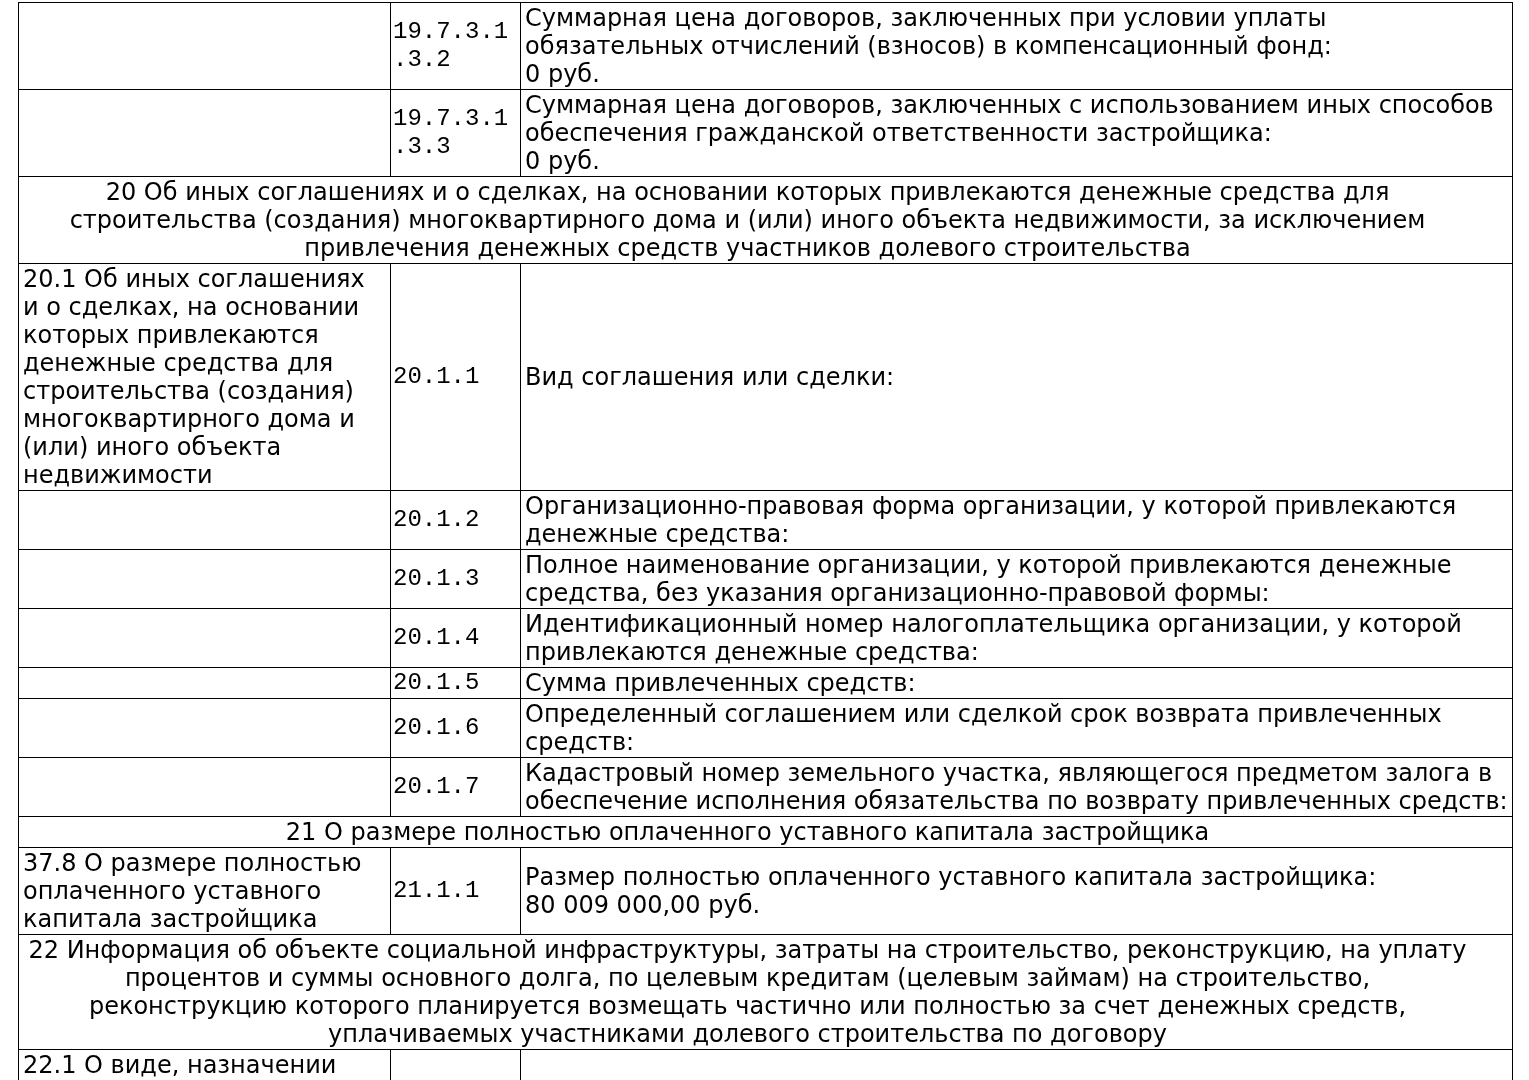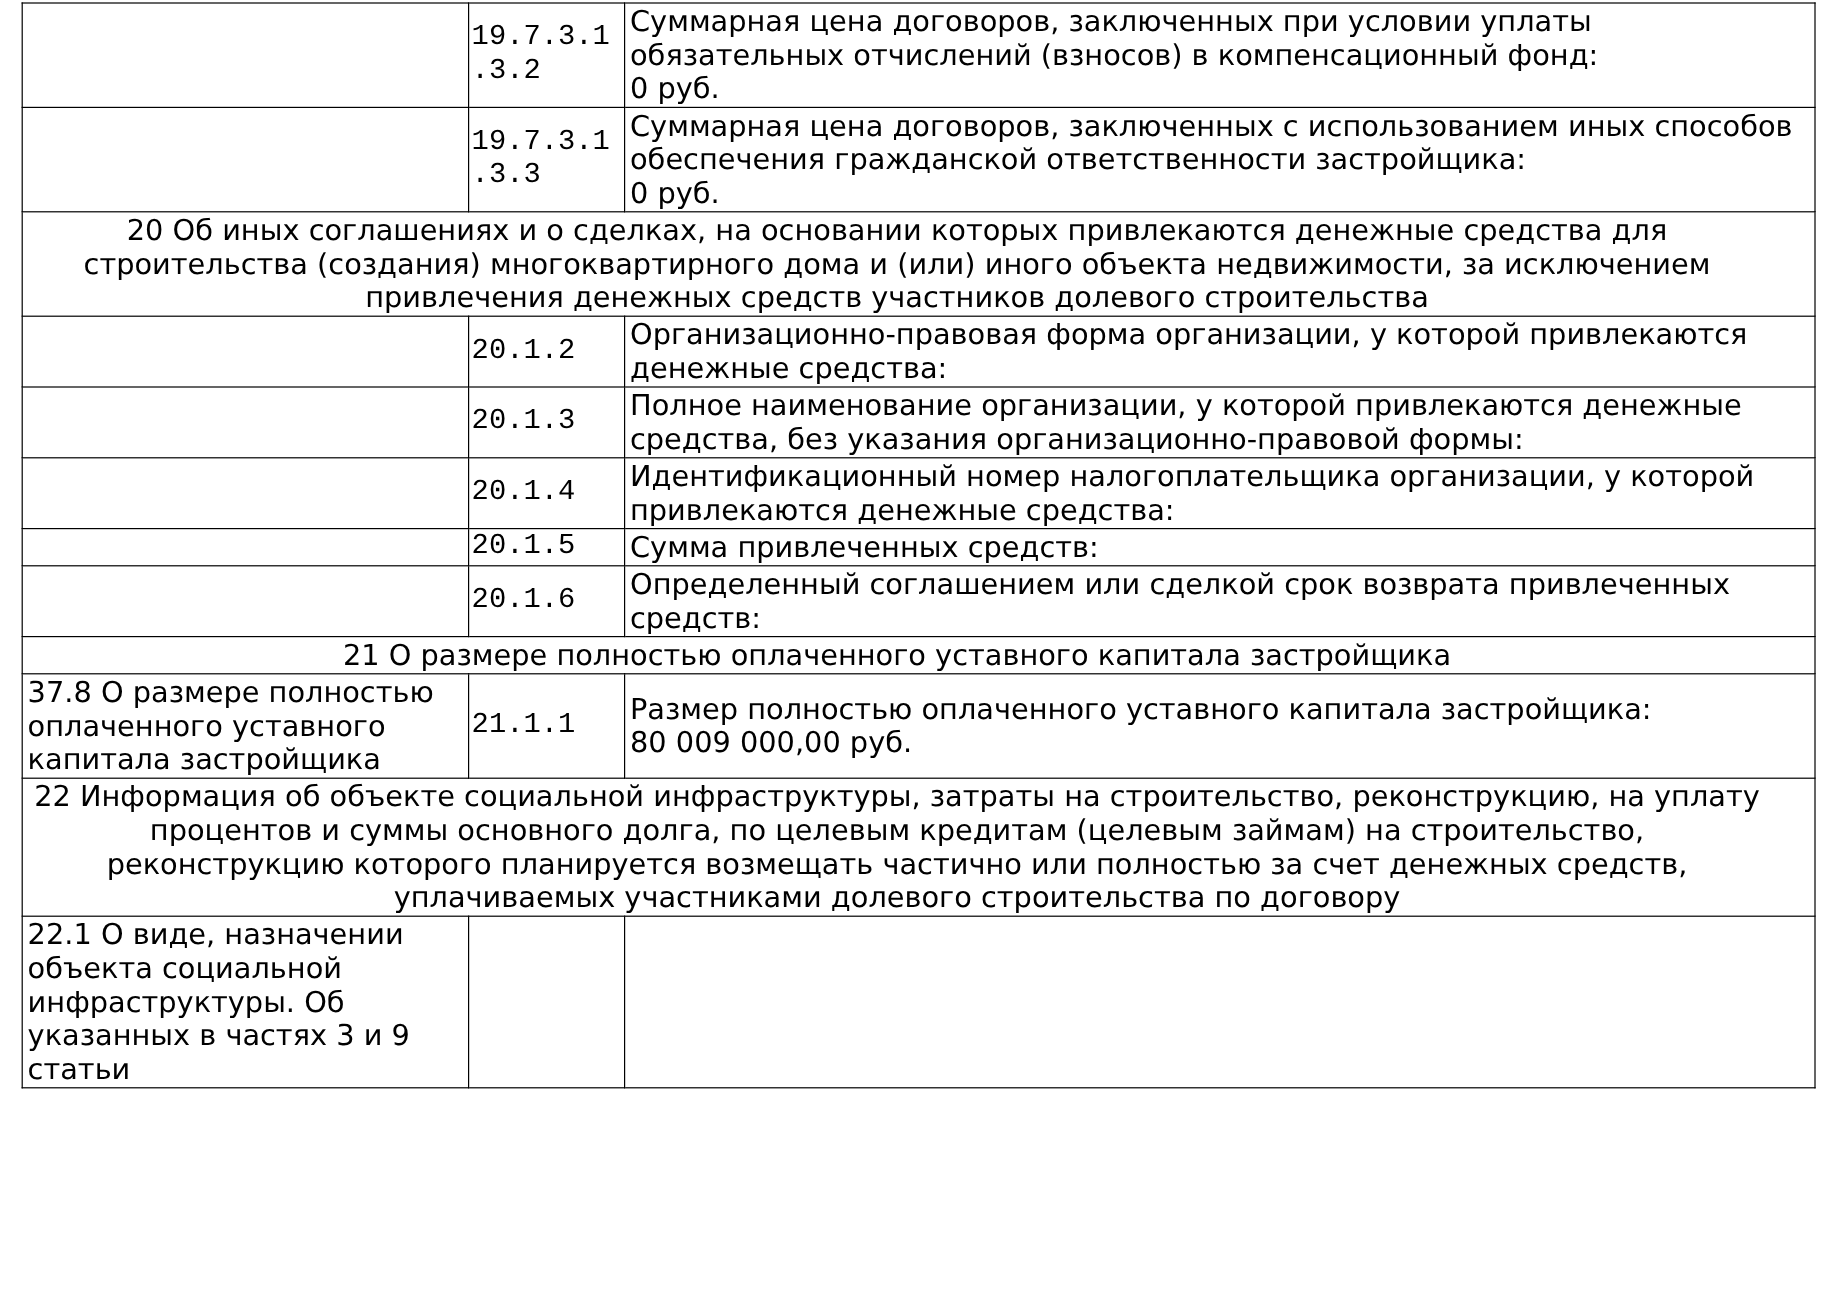--- a/index.html
+++ b/index.html
@@ -77,20 +77,27 @@
           <td class="cell number-cell">19.7.3.1.3.3</td>
           <td class="cell text-cell">
             <div class="caption">Суммарная цена договоров, заключенных с использованием иных способов обеспечения гражданской ответственности застройщика:</div>
             <div class="value">0 руб.</div>
           </td>
         </tr>
         <tr class="section-row">
           <td colspan="3" class="cell section-cell">20 Об иных соглашениях и о сделках, на основании которых привлекаются денежные средства для строительства (создания) многоквартирного дома и (или) иного объекта недвижимости, за исключением привлечения денежных средств участников долевого строительства</td>
         </tr>
         <tr class="item-row">
+          <td class="cell label-cell">20.1 Об иных соглашениях и о сделках, на основании которых привлекаются денежные средства для строительства (создания) многоквартирного дома и (или) иного объекта недвижимости</td>
+          <td class="cell number-cell">20.1.1</td>
+          <td class="cell text-cell">
+            <div class="caption">Вид соглашения или сделки:</div>
+          </td>
+        </tr>
+        <tr class="item-row">
           <td class="cell label-cell"></td>
           <td class="cell number-cell">20.1.2</td>
           <td class="cell text-cell">
             <div class="caption">Организационно-правовая форма организации, у которой привлекаются денежные средства:</div>
           </td>
         </tr>
         <tr class="item-row">
           <td class="cell label-cell"></td>
           <td class="cell number-cell">20.1.3</td>
           <td class="cell text-cell">
@@ -111,20 +118,27 @@
             <div class="caption">Сумма привлеченных средств:</div>
           </td>
         </tr>
         <tr class="item-row">
           <td class="cell label-cell"></td>
           <td class="cell number-cell">20.1.6</td>
           <td class="cell text-cell">
             <div class="caption">Определенный соглашением или сделкой срок возврата привлеченных средств:</div>
           </td>
         </tr>
+        <tr class="item-row">
+          <td class="cell label-cell"></td>
+          <td class="cell number-cell">20.1.7</td>
+          <td class="cell text-cell">
+            <div class="caption">Кадастровый номер земельного участка, являющегося предметом залога в обеспечение исполнения обязательства по возврату привлеченных средств:</div>
+          </td>
+        </tr>
         <tr class="section-row">
           <td colspan="3" class="cell section-cell">21 О размере полностью оплаченного уставного капитала застройщика</td>
         </tr>
         <tr class="item-row">
           <td class="cell label-cell">37.8 О размере полностью оплаченного уставного капитала застройщика</td>
           <td class="cell number-cell">21.1.1</td>
           <td class="cell text-cell">
             <div class="caption">Размер полностью оплаченного уставного капитала застройщика:</div>
             <div class="value">80 009 000,00 руб.</div>
           </td>

